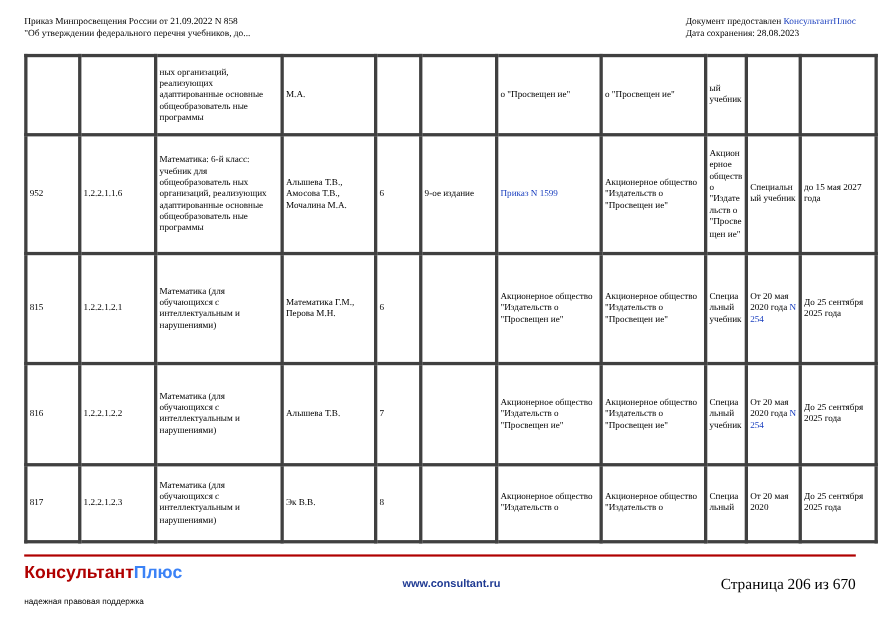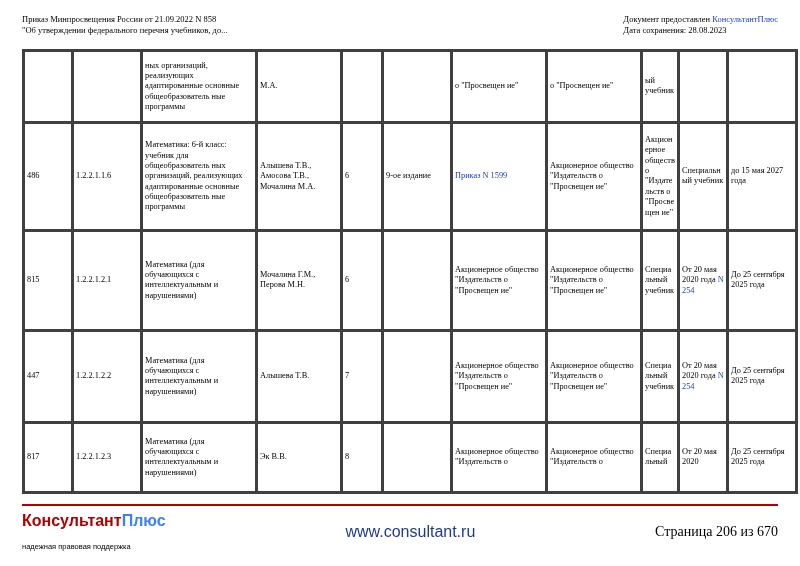--- a/index.html
+++ b/index.html
@@ -101,22 +101,22 @@
   .logo-k { color: #b00000; }
   .logo-p { color: #3b82f6; }
   .logo-sub {
     font-family: "Liberation Sans", sans-serif;
     font-size: 7.5px;
     color: #000000;
     margin-top: 13px;
   }
   .footer-center {
     font-family: "Liberation Sans", sans-serif;
-    font-size: 16px;
-    font-weight: normal;
+    font-size: 10px;
+    font-weight: bold;
     color: #1f3a93;
   }
   .footer-right {
     font-size: 14px;
   }
 </style>
 </head>
 <body>
 
 <div class="page">
@@ -146,53 +146,53 @@
           <td class="c-class"></td>
           <td class="c-edition"></td>
           <td class="c-pub1">о "Просвещен ие"</td>
           <td class="c-pub2">о "Просвещен ие"</td>
           <td class="c-spec">ый учебник</td>
           <td class="c-order"></td>
           <td class="c-term"></td>
         </tr>
 
         <tr style="height:108px;">
-          <td class="c-num">486</td>
+          <td class="c-num">952</td>
           <td class="c-code">1.2.2.1.1.6</td>
           <td class="c-name">Математика: 6-й класс: учебник для общеобразователь ных организаций, реализующих адаптированные основные общеобразователь ные программы</td>
           <td class="c-authors">Алышева Т.В., Амосова Т.В., Мочалина М.А.</td>
           <td class="c-class">6</td>
           <td class="c-edition">9-ое издание</td>
           <td class="c-pub1" style="border-right:1px solid #000;">
             <a class="blue-link" href="#">Приказ N 1599</a>
           </td>
           <td class="c-pub1">Акционерное общество "Издательств о "Просвещен ие"</td>
           <td class="c-pub2">Акционерное общество "Издательств о "Просвещен ие"</td>
           <td class="c-spec">Специальный учебник</td>
           <td class="c-term">до 15 мая 2027 года</td>
         </tr>
 
         <tr style="height:100px;">
           <td class="c-num">815</td>
           <td class="c-code">1.2.2.1.2.1</td>
           <td class="c-name">Математика (для обучающихся с интеллектуальным и нарушениями)</td>
-          <td class="c-authors">Мочалина Г.М., Перова М.Н.</td>
+          <td class="c-authors">Математика Г.М., Перова М.Н.</td>
           <td class="c-class">6</td>
           <td class="c-edition"></td>
           <td class="c-pub1">Акционерное общество "Издательств о "Просвещен ие"</td>
           <td class="c-pub2">Акционерное общество "Издательств о "Просвещен ие"</td>
           <td class="c-spec">Специальный учебник</td>
           <td class="c-order">
             <span>От 20 мая 2020 года </span><a class="blue-link" href="#">N 254</a>
           </td>
           <td class="c-term">До 25 сентября 2025 года</td>
         </tr>
 
         <tr style="height:92px;">
-          <td class="c-num">447</td>
+          <td class="c-num">816</td>
           <td class="c-code">1.2.2.1.2.2</td>
           <td class="c-name">Математика (для обучающихся с интеллектуальным и нарушениями)</td>
           <td class="c-authors">Алышева Т.В.</td>
           <td class="c-class">7</td>
           <td class="c-edition"></td>
           <td class="c-pub1">Акционерное общество "Издательств о "Просвещен ие"</td>
           <td class="c-pub2">Акционерное общество "Издательств о "Просвещен ие"</td>
           <td class="c-spec">Специальный учебник</td>
           <td class="c-order">
             <span>От 20 мая 2020 года </span><a class="blue-link" href="#">N 254</a>

